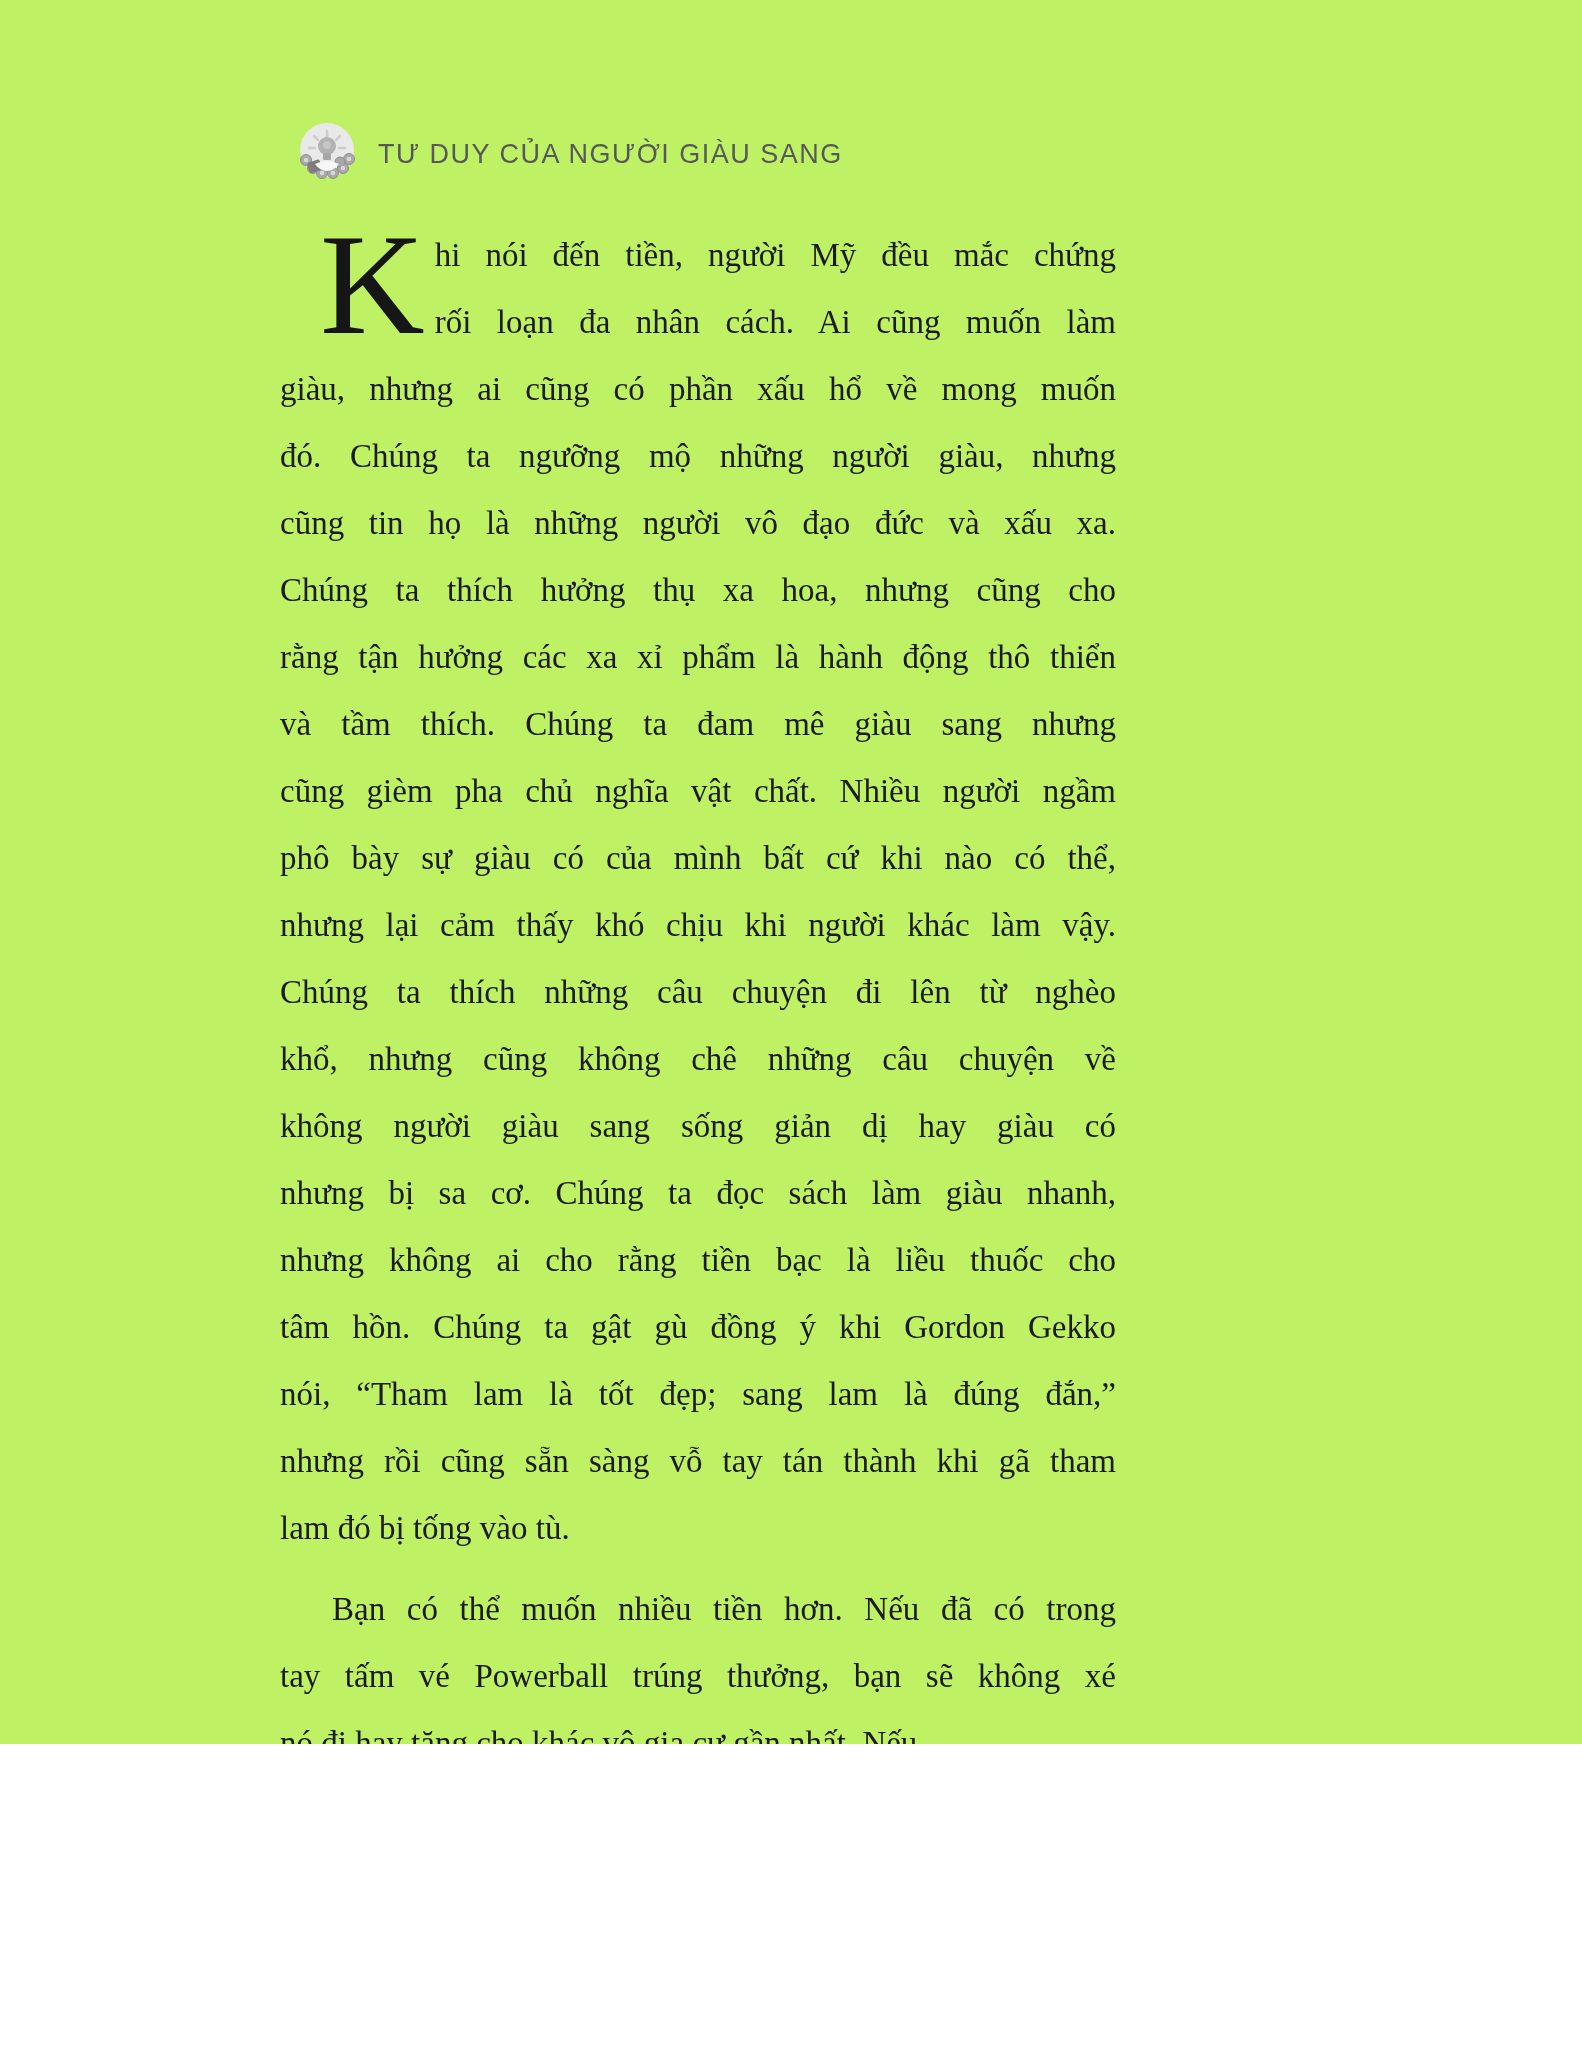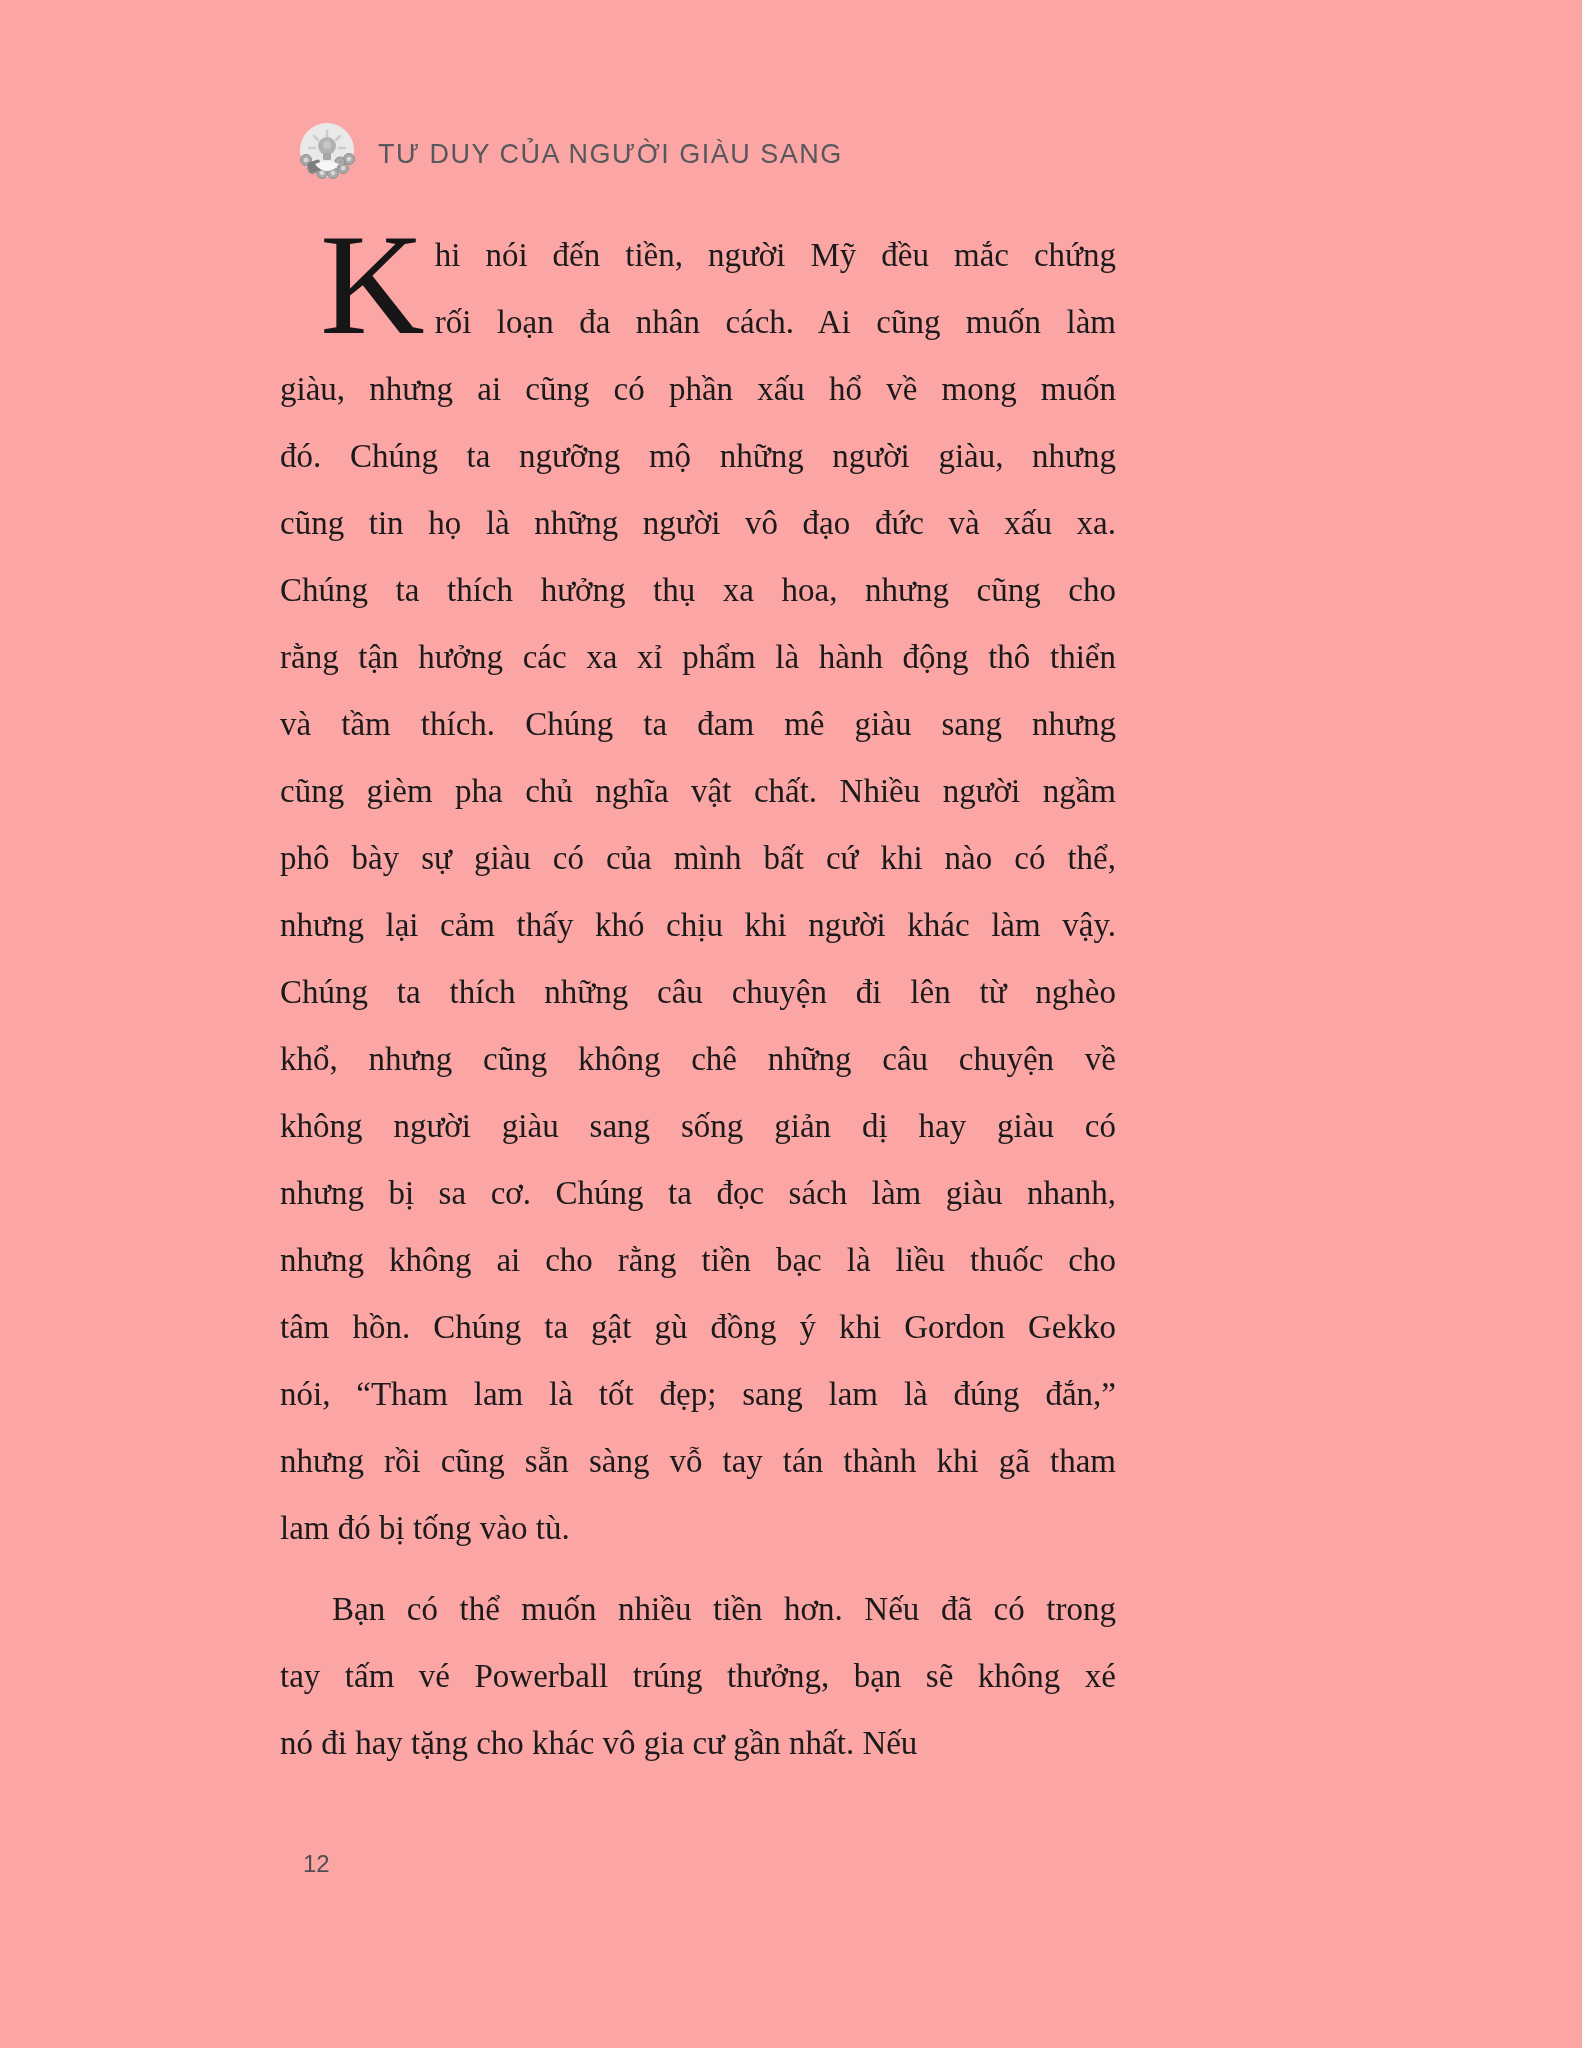--- a/index.html
+++ b/index.html
@@ -1,20 +1,20 @@
 <!DOCTYPE html>
 <html><head>
 <meta charset="utf-8">
 <style>
   html, body { margin: 0; padding: 0; background: #ffffff; }
   .page {
     position: relative;
     width: 1582px;
-    height: 2048px;
-    background: #fca5a5;
+    height: 1744px;
+    background: #bef264;
     overflow: hidden;
     font-family: "Liberation Serif", "DejaVu Serif", serif;
   }
 
   
   .running-header {
     position: absolute;
     left: 296px;
     top: 118px;
     display: flex;

